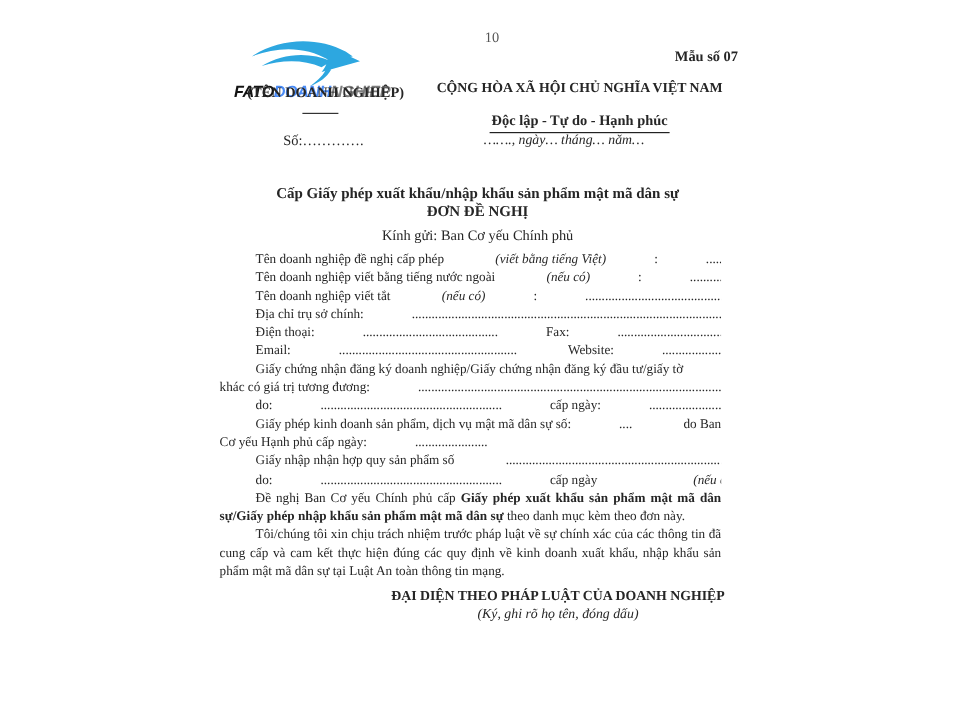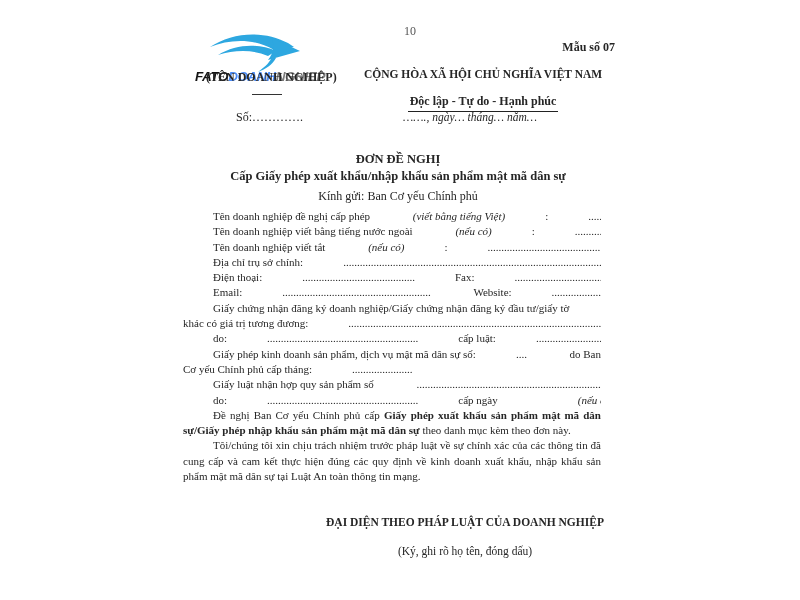--- a/index.html
+++ b/index.html
@@ -32,23 +32,23 @@
   #form-body{left:183px;top:209px;width:418px;font-size:11px;line-height:15.3px;}
   .line{display:flex;white-space:pre;height:15.3px;overflow:hidden;align-items:baseline;gap:40px;}
   .line.indent{padding-left:30px;}
   .line span{white-space:pre;}
   .sg-n{font-style:normal;}
   .sg-i{font-style:italic;}
   .sg-b{font-weight:bold;}
   .sg-f{flex:1 1 auto;min-width:0;overflow:hidden;}
   .para{white-space:normal;text-align:justify;text-indent:30px;}
   
-  #sig-block{left:300px;top:516px;width:330px;text-align:center;}
+  #sig-block{left:300px;top:491px;width:330px;text-align:center;}
   #sig-title{font-weight:bold;font-size:11.5px;white-space:nowrap;}
-  #sig-note{font-size:11.5px;margin-top:17px;}
+  #sig-note{font-style:italic;font-size:11.5px;margin-top:3px;}
 </style>
 </head>
 <body>
 
 <div id="canvas">
 
   <div class="abs" id="page-num">10</div>
   <div class="abs" id="form-no">Mẫu số 07</div>
 
   <svg class="abs" id="logo" viewBox="0 0 92 42">
@@ -65,38 +65,38 @@
   <div class="abs" id="company-divider"></div>
   <div class="abs" id="so-line">Số:………….</div>
 
   <div class="abs" id="motto-wrap">
     <span id="motto">Độc lập - Tự do - Hạnh phúc</span>
   </div>
   <div class="abs" id="national-title">CỘNG HÒA XÃ HỘI CHỦ NGHĨA VIỆT NAM</div>
   <div class="abs" id="date-line">……., ngày… tháng… năm…</div>
 
   <div class="abs" id="title-block">
+    <div id="title-2">Cấp Giấy phép xuất khẩu/nhập khẩu sản phẩm mật mã dân sự</div>
     <div id="title-1">ĐƠN ĐỀ NGHỊ</div>
-    <div id="title-2">Cấp Giấy phép xuất khẩu/nhập khẩu sản phẩm mật mã dân sự</div>
     <div id="recipient">Kính gửi: Ban Cơ yếu Chính phủ</div>
   </div>
 
   <div class="abs" id="form-body">
       <div class="line indent"><span class="sg-n">Tên doanh nghiệp đề nghị cấp phép </span><span class="sg-i">(viết bằng tiếng Việt)</span><span class="sg-n">:</span><span class="sg-f">........................................................................................................................</span></div>
       <div class="line indent"><span class="sg-n">Tên doanh nghiệp viết bằng tiếng nước ngoài </span><span class="sg-i">(nếu có)</span><span class="sg-n">:</span><span class="sg-f">........................................................................................................................</span></div>
       <div class="line indent"><span class="sg-n">Tên doanh nghiệp viết tắt </span><span class="sg-i">(nếu có)</span><span class="sg-n">:</span><span class="sg-f">........................................................................................................................</span></div>
       <div class="line indent"><span class="sg-n">Địa chỉ trụ sở chính:</span><span class="sg-f">........................................................................................................................</span></div>
       <div class="line indent"><span class="sg-n">Điện thoại:</span><span class="sg-n">.........................................</span><span class="sg-n">Fax:</span><span class="sg-f">........................................................................................................................</span></div>
       <div class="line indent"><span class="sg-n">Email:</span><span class="sg-n">......................................................</span><span class="sg-n"> Website:</span><span class="sg-f">........................................................................................................................</span></div>
       <div class="line indent"><span class="sg-n">Giấy chứng nhận đăng ký doanh nghiệp/Giấy chứng nhận đăng ký đầu tư/giấy tờ</span></div>
       <div class="line"><span class="sg-n">khác có giá trị tương đương:</span><span class="sg-f">........................................................................................................................</span></div>
-      <div class="line indent"><span class="sg-n">do:</span><span class="sg-n">.......................................................</span><span class="sg-n">cấp luật:</span><span class="sg-f">........................................................................................................................</span></div>
+      <div class="line indent"><span class="sg-n">do:</span><span class="sg-n">.......................................................</span><span class="sg-n">cấp ngày:</span><span class="sg-f">........................................................................................................................</span></div>
       <div class="line indent"><span class="sg-n">Giấy phép kinh doanh sản phẩm, dịch vụ mật mã dân sự số:</span><span class="sg-f">..............................................</span><span class="sg-n"> do Ban</span></div>
-      <div class="line"><span class="sg-n">Cơ yếu Chính phủ cấp tháng:</span><span class="sg-n">......................</span></div>
-      <div class="line indent"><span class="sg-n">Giấy luật nhận hợp quy sản phẩm số </span><span class="sg-f">........................................................................................................................</span></div>
+      <div class="line"><span class="sg-n">Cơ yếu Hạnh phủ cấp ngày:</span><span class="sg-n">......................</span></div>
+      <div class="line indent"><span class="sg-n">Giấy nhập nhận hợp quy sản phẩm số </span><span class="sg-f">........................................................................................................................</span></div>
       <div class="line indent"><span class="sg-n">do:</span><span class="sg-n">.......................................................</span><span class="sg-n">cấp ngày</span><span class="sg-f">..............................................................</span><span class="sg-i">(nếu có).</span></div>
       <div class="para"><span class="sg-n">Đề nghị Ban Cơ yếu Chính phủ cấp </span><span class="sg-b">Giấy phép xuất khẩu sản phẩm mật mã dân sự/Giấy phép nhập khẩu sản phẩm mật mã dân sự</span><span class="sg-n"> theo danh mục kèm theo đơn này.</span></div>
       <div class="para"><span class="sg-n">Tôi/chúng tôi xin chịu trách nhiệm trước pháp luật về sự chính xác của các thông tin đã cung cấp và cam kết thực hiện đúng các quy định về kinh doanh xuất khẩu, nhập khẩu sản phẩm mật mã dân sự tại Luật An toàn thông tin mạng.</span></div>
     </div>
 
   <div class="abs" id="sig-block">
     <div id="sig-title">ĐẠI DIỆN THEO PHÁP LUẬT CỦA DOANH NGHIỆP</div>
     <div id="sig-note">(Ký, ghi rõ họ tên, đóng dấu)</div>
   </div>
 

